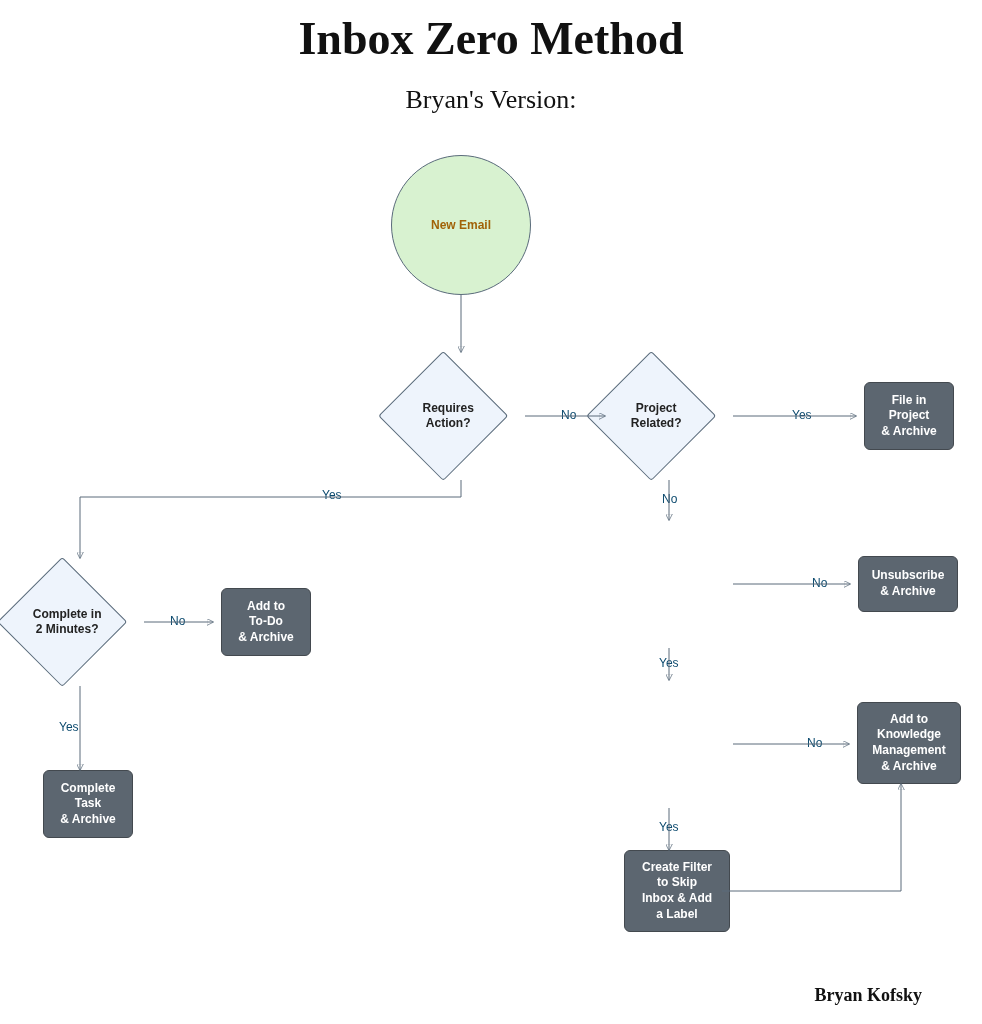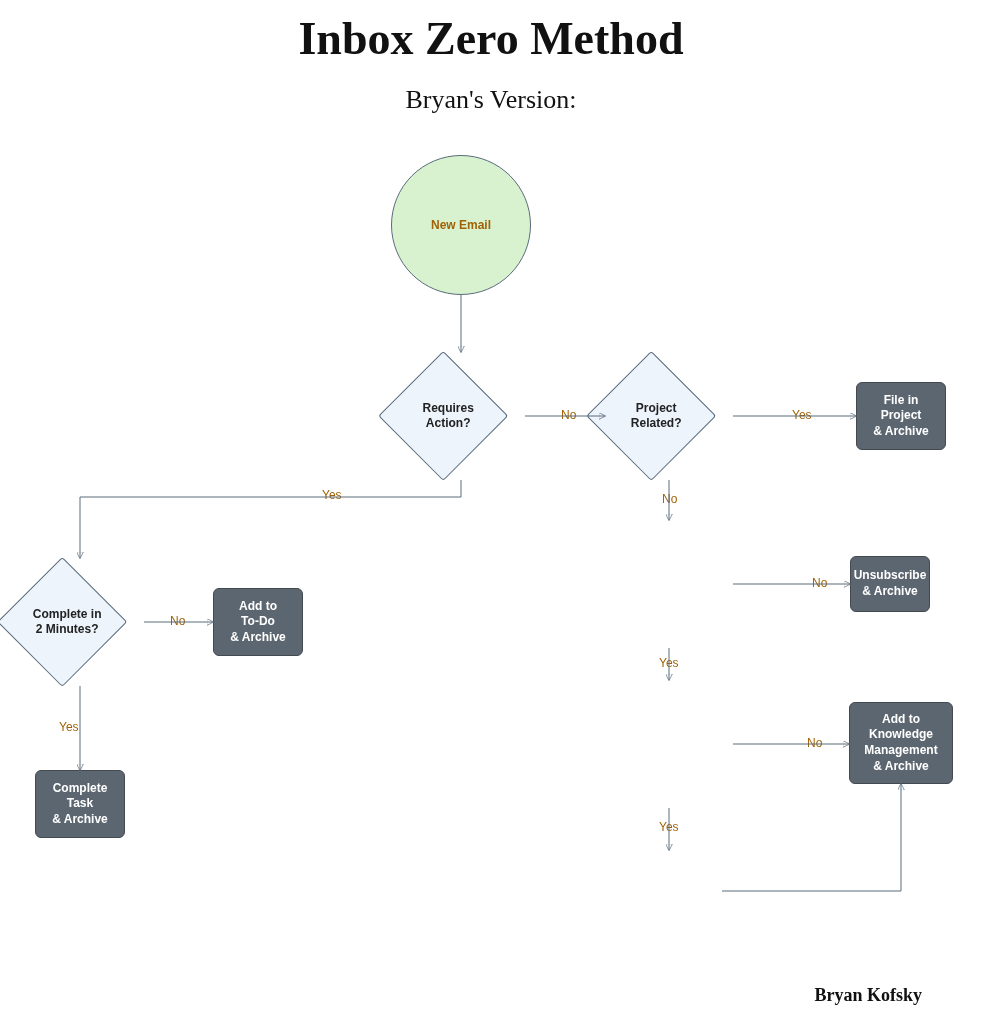--- a/index.html
+++ b/index.html
@@ -85,25 +85,26 @@
   }
   .box {
     background: #5c6670;
     border: 1px solid #43494f;
     border-radius: 6px;
     color: #fff;
     font-size: 12px;
     font-weight: 600;
     line-height: 1.3;
     padding: 6px;
+    margin-left: 8px;
   }
   .edge-label {
     position: absolute;
     font-size: 12px;
-    color: #a16207;
+    color: #0c4a6e;
     background: #fff;
     padding: 0 2px;
   }
   svg.arrows {
     position: absolute;
     left: 0; top: 0;
     width: 982px; height: 1024px;
     pointer-events: none;
   }
   line, polyline, path {
@@ -132,29 +133,32 @@
   <div class="diamond-wrap" style="left:605px; top:352px; width:128px; height:128px;">
     <div class="diamond"></div>
     <div class="diamond-label">Project<br>Related?</div>
   </div>
 
   <div class="node box" style="left:856px; top:382px; width:90px; height:68px;">
     <span>File in<br>Project<br>&amp; Archive</span>
   </div>
 
 
-  <div class="node box" style="left:850px; top:556px; width:80px; height:56px;">
+  <div class="node box" style="left:850px; top:556px; width:100px; height:56px;">
     <span>Unsubscribe<br>&amp; Archive</span>
   </div>
 
 
   <div class="node box" style="left:849px; top:702px; width:104px; height:82px;">
     <span>Add to<br>Knowledge<br>Management<br>&amp; Archive</span>
   </div>
 
+  <div class="node box" style="left:616px; top:850px; width:106px; height:82px;">
+    <span>Create Filter<br>to Skip<br>Inbox &amp; Add<br>a Label</span>
+  </div>
 
   <div class="diamond-wrap" style="left:16px; top:558px; width:128px; height:128px;">
     <div class="diamond"></div>
     <div class="diamond-label">Complete in<br>2 Minutes?</div>
   </div>
 
   <div class="node box" style="left:213px; top:588px; width:90px; height:68px;">
     <span>Add to<br>To-Do<br>&amp; Archive</span>
   </div>
 

